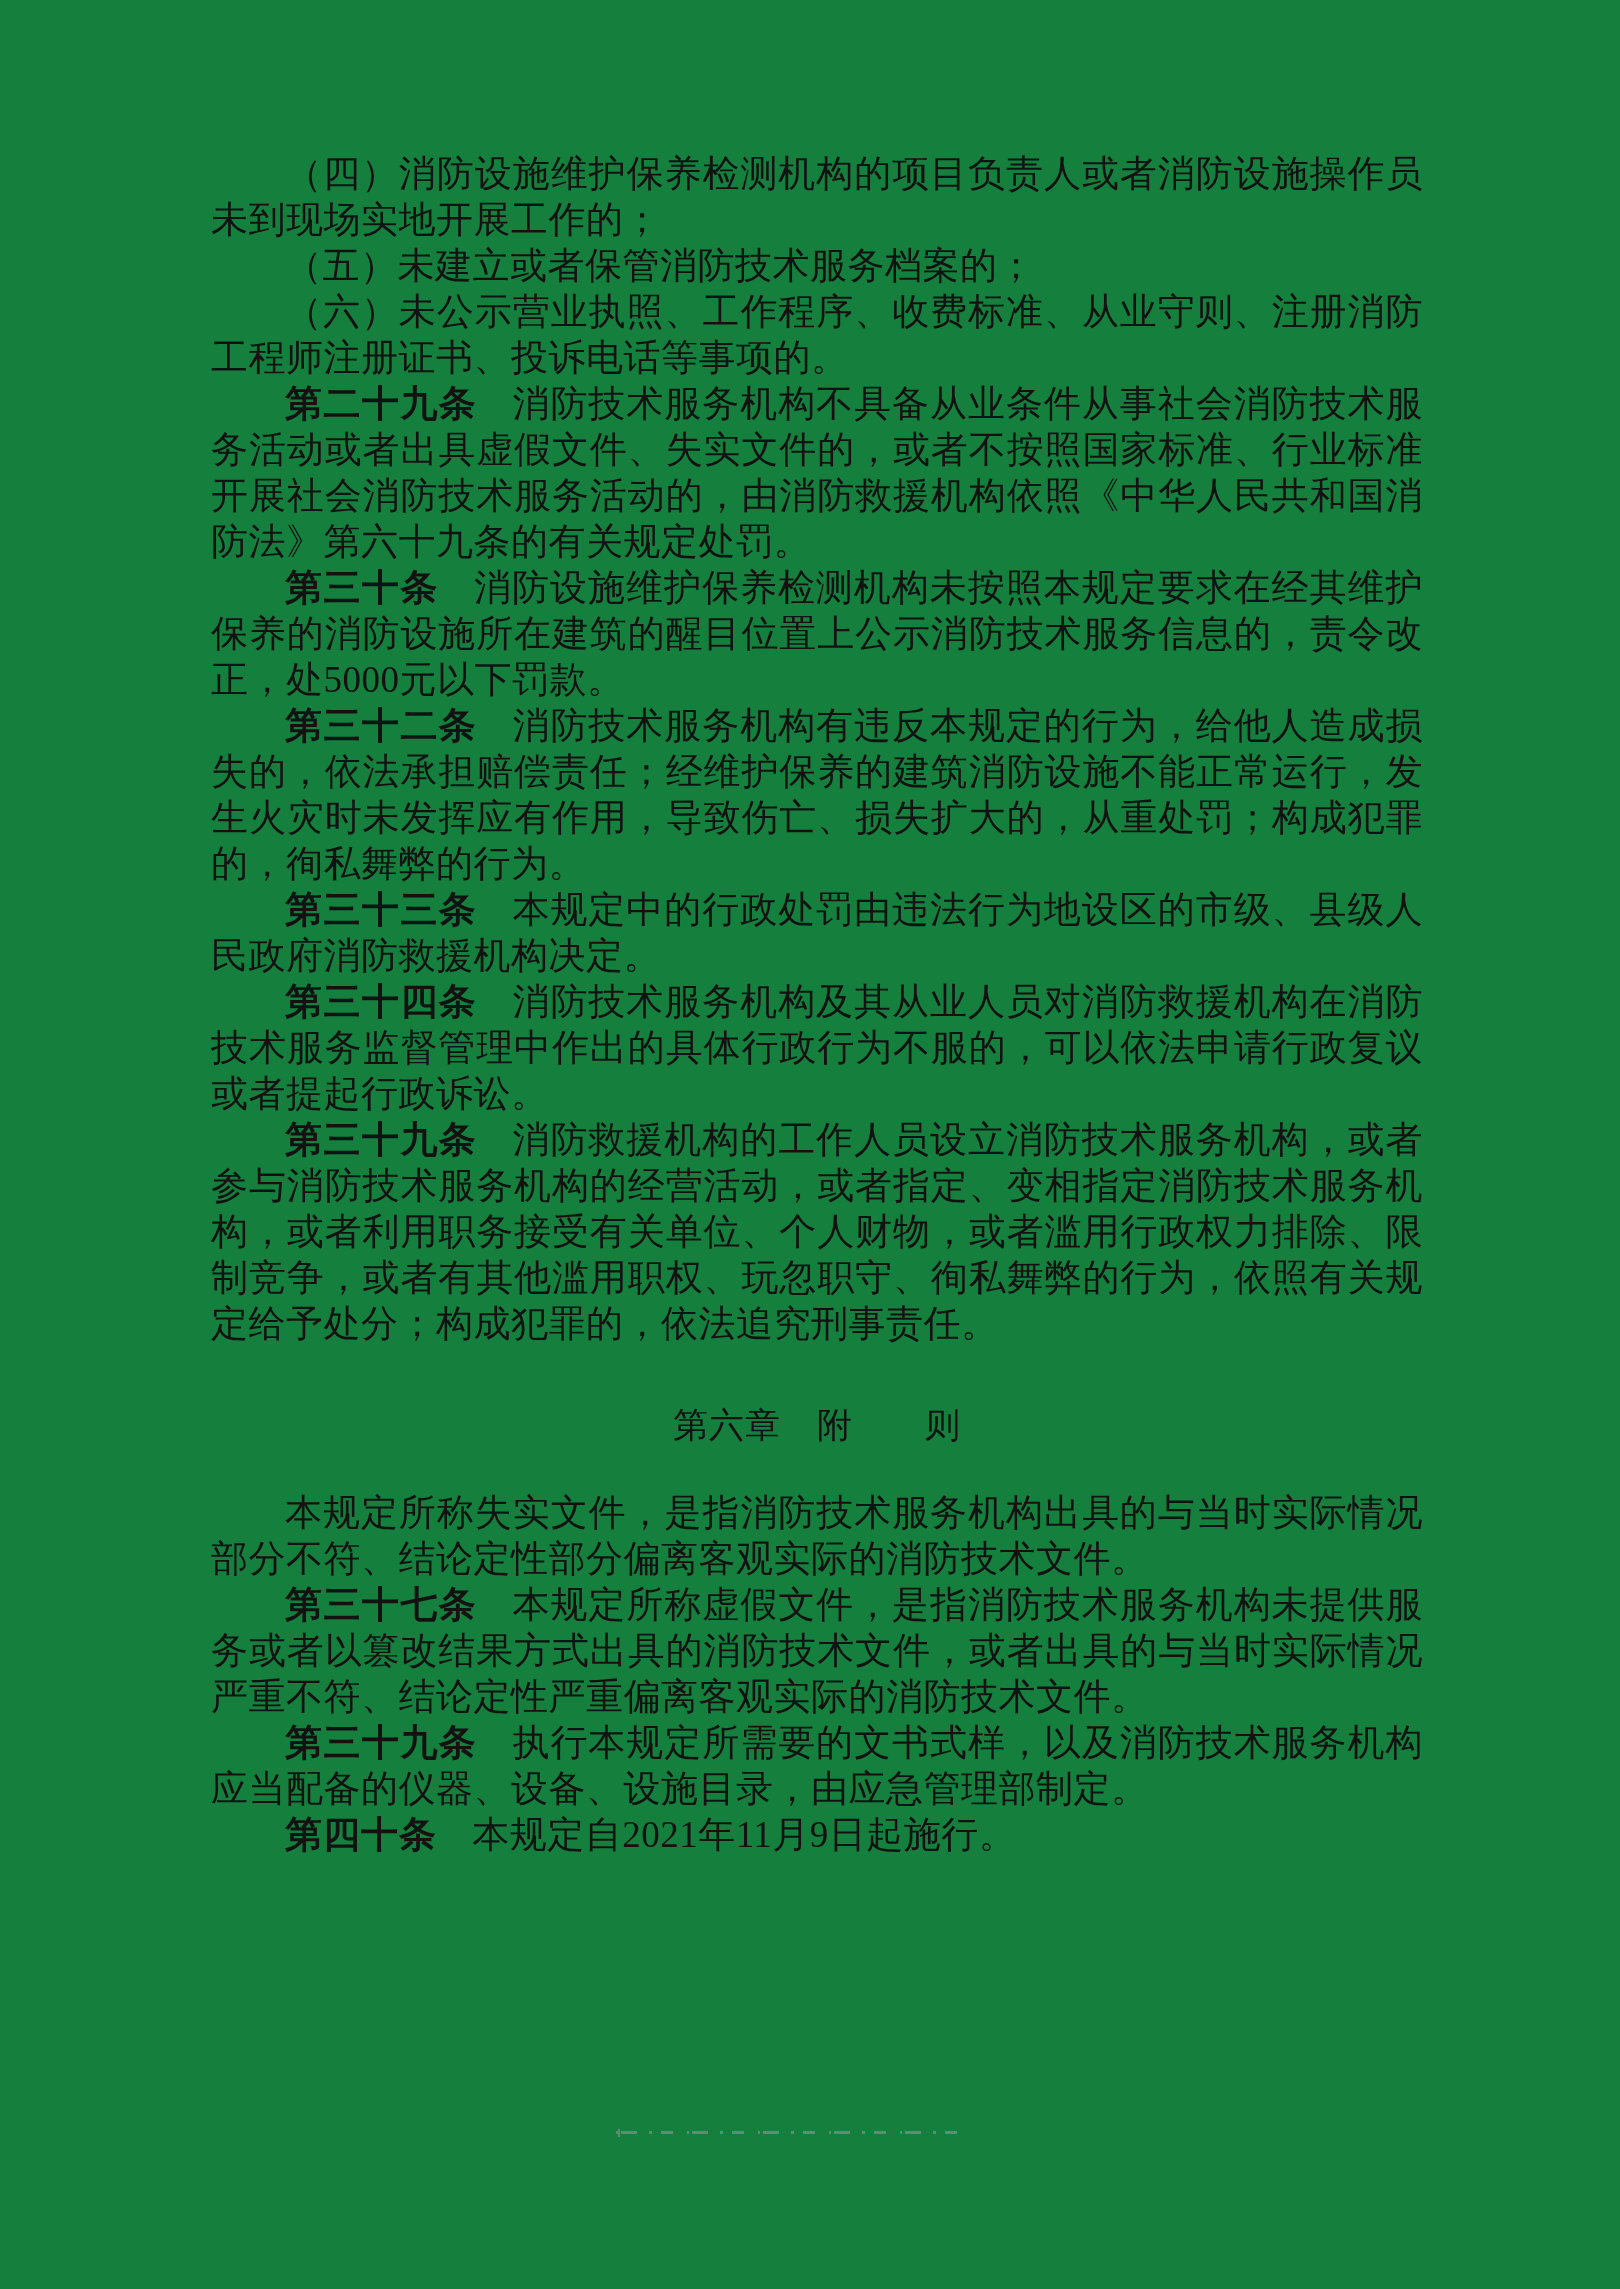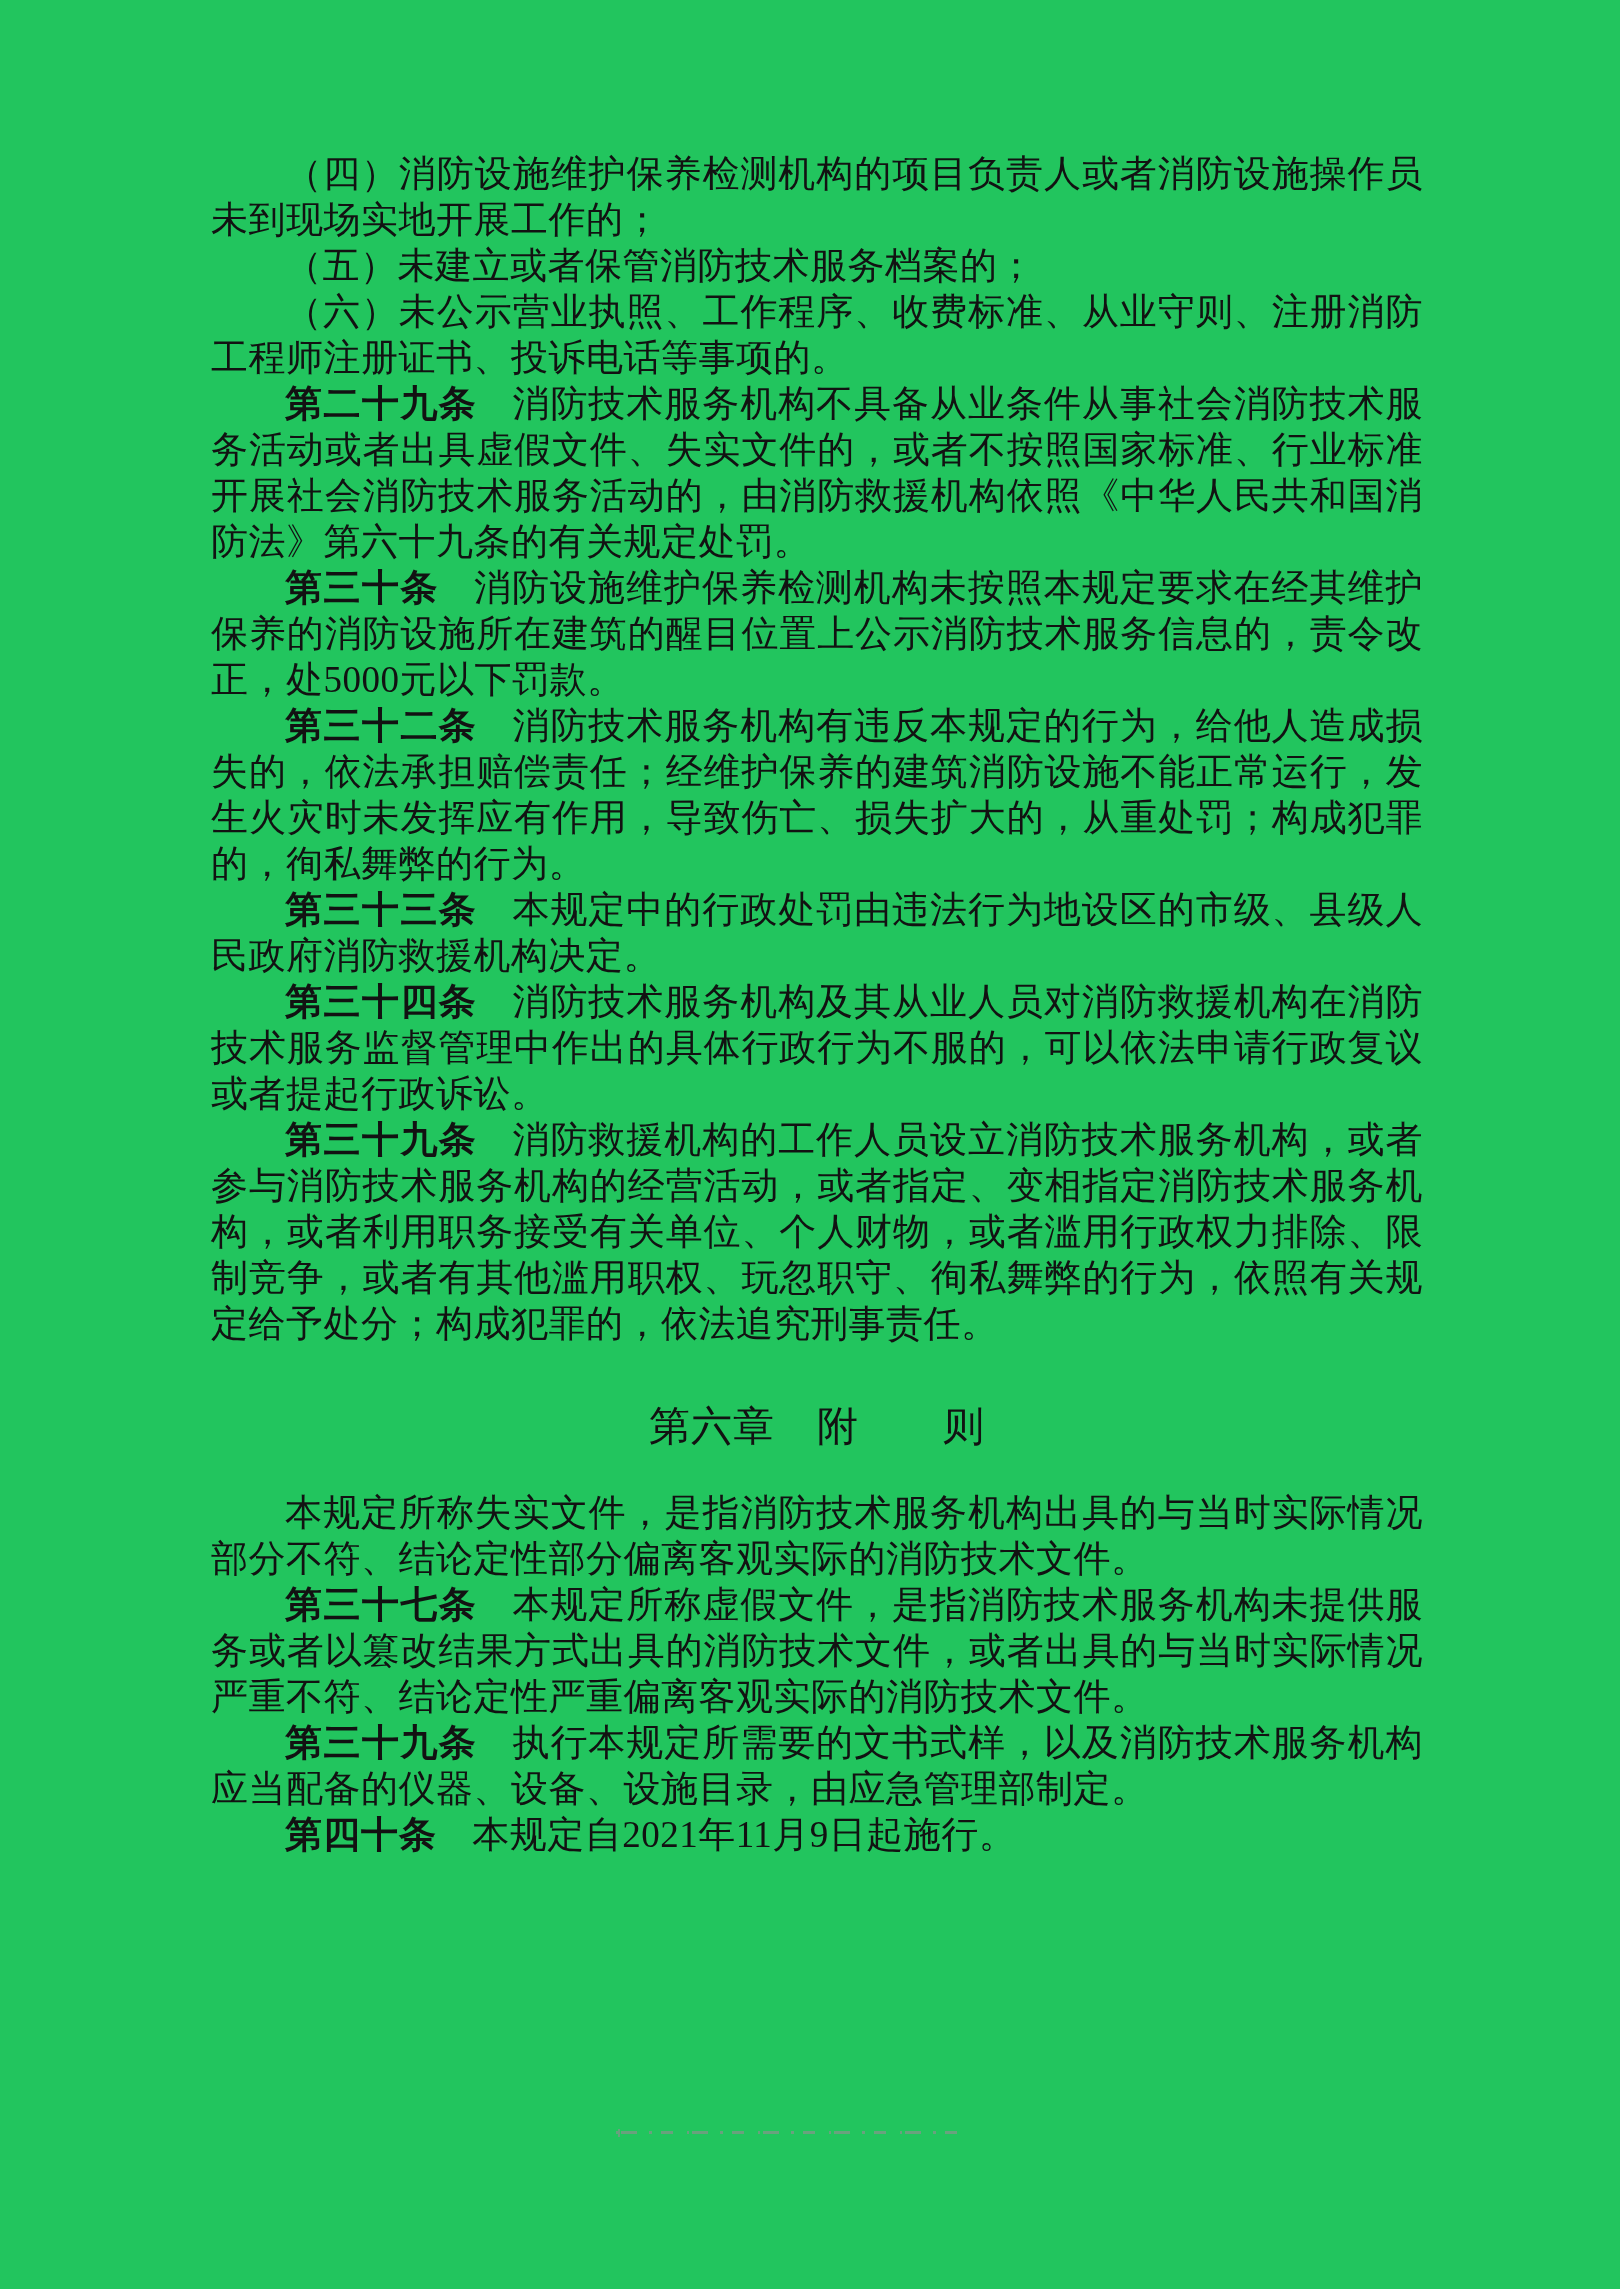--- a/index.html
+++ b/index.html
@@ -10,21 +10,21 @@
   body {
     width: 1620px;
     height: 2290px;
     position: relative;
     font-family: "Liberation Serif", serif;
   }
   .page {
     position: absolute;
     inset: 0;
     overflow: hidden;
-    background: #22c55e;
+    background: #15803d;
   }
   .content {
     position: absolute;
     left: 211px;
     top: 151px;
     width: 1212px;
     color: #121212;
     font-size: 37px;
     line-height: 46px;
     letter-spacing: 0.5px;
@@ -39,21 +39,21 @@
   .art-num {
     font-family: "Liberation Sans", sans-serif;
     font-weight: bold;
     letter-spacing: 1px;
     margin-right: 0.95em;
     white-space: nowrap;
   }
   h2.chapter {
     margin: 56px 0 41px 0;
     padding: 0;
-    font-size: 41px;
+    font-size: 35px;
     font-weight: normal;
     text-align: center;
     text-indent: 0;
     letter-spacing: 1px;
     color: #121212;
   }
   
   .footer-clip {
     position: absolute;
     left: 616px;

